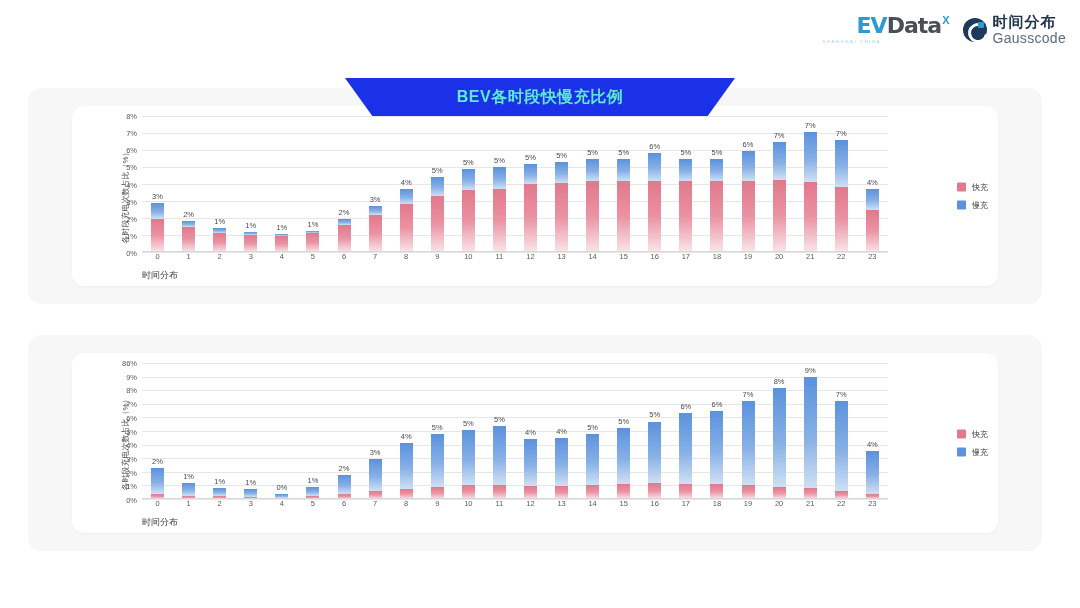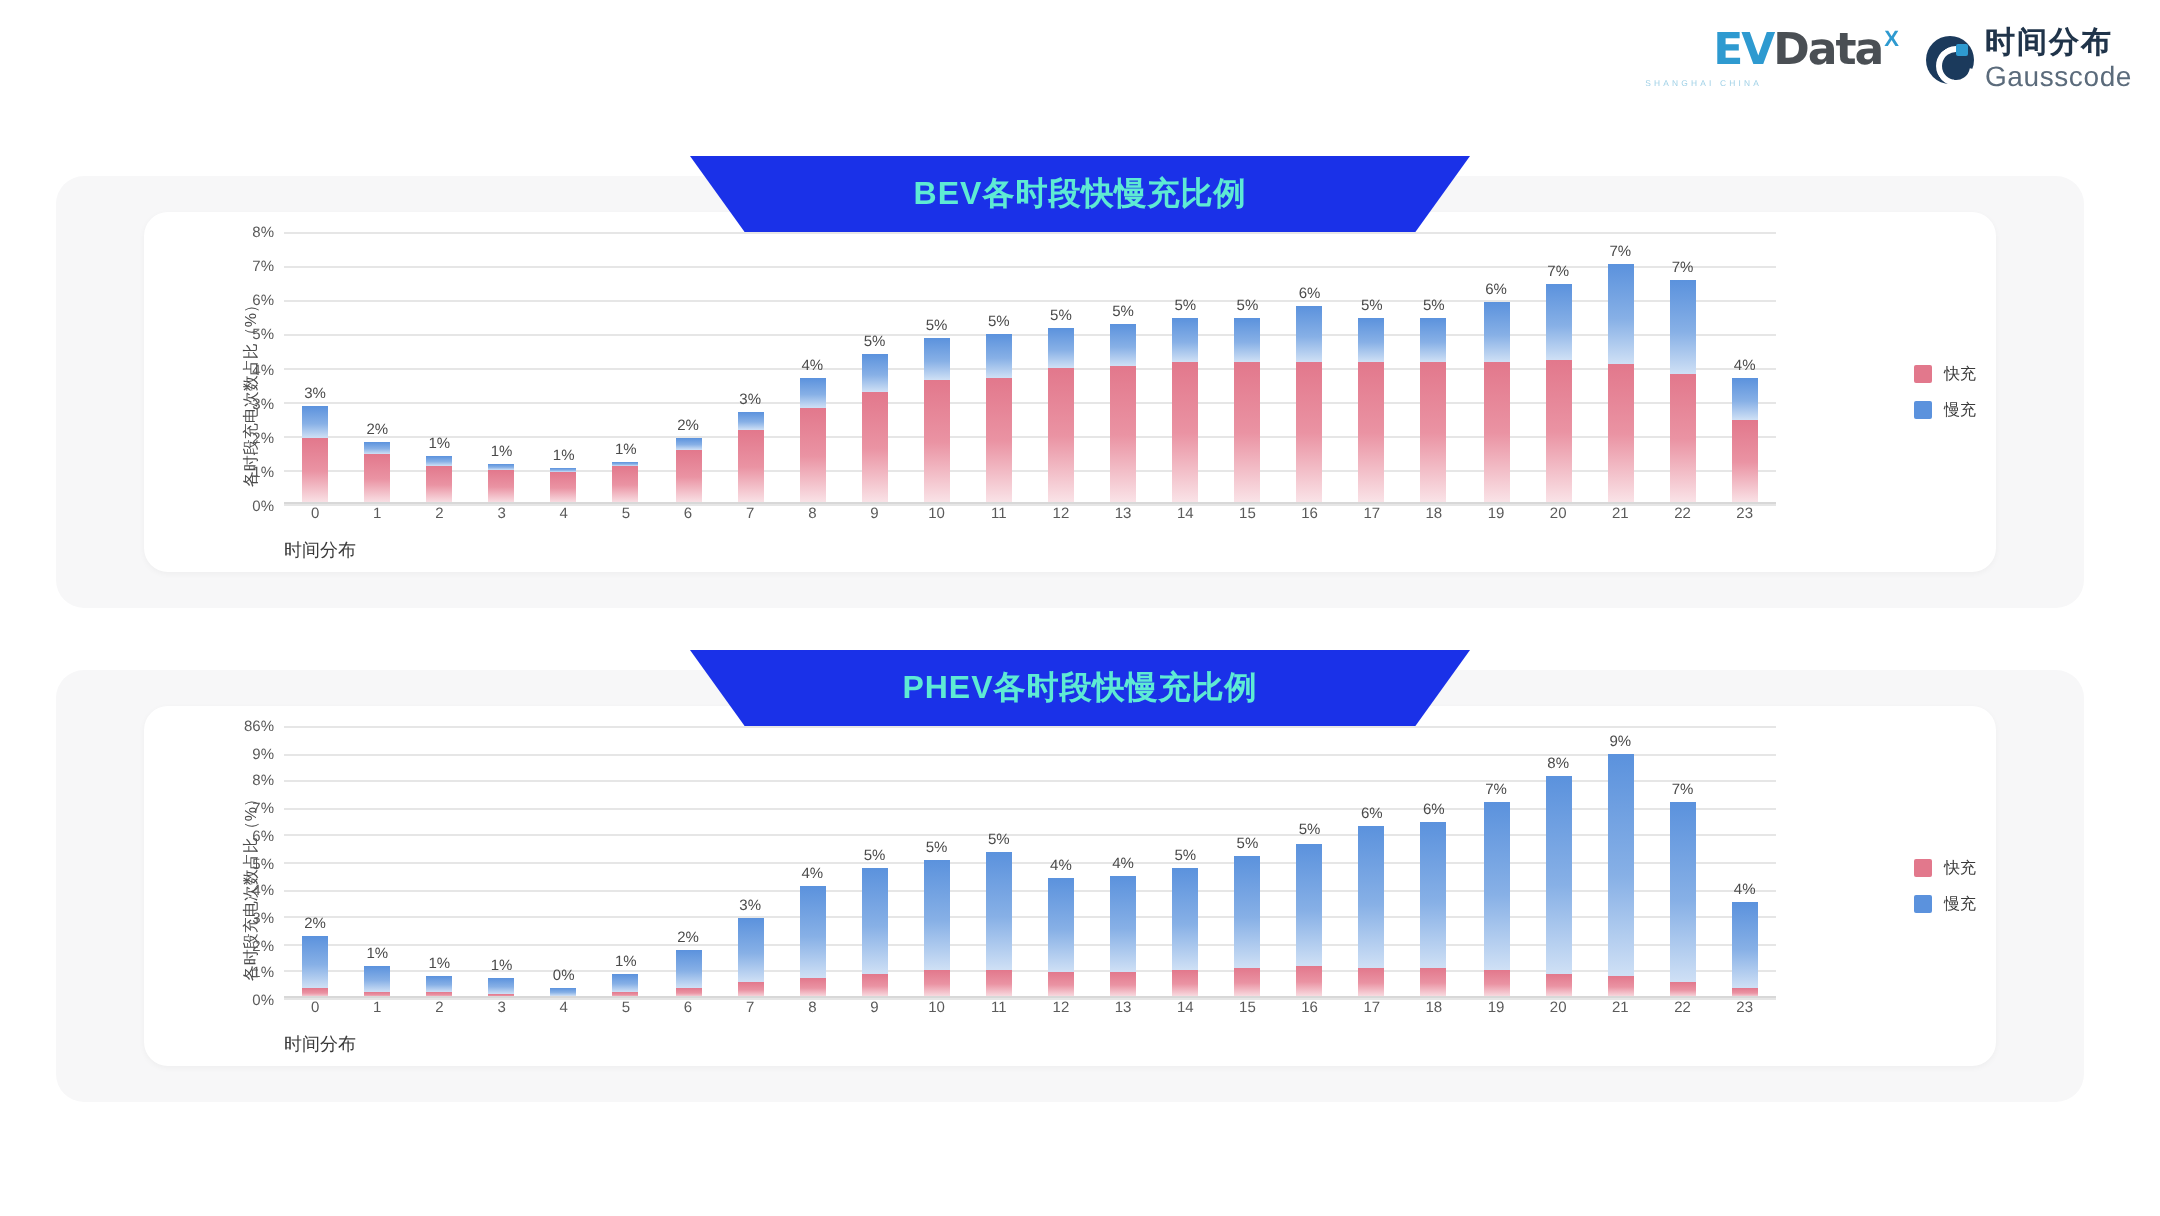--- a/index.html
+++ b/index.html
@@ -385,21 +385,20 @@
             </div>
             <div class="leg-row">
               <span class="leg-sw" style="background: rgb(91, 146, 221);"></span>
               <span class="leg-tx">慢充</span>
             </div>
           </div>
       </div>
     </div>
   </div>
 
-  <div class="banner b2">PHEV各时段快慢充比例</div>
   <div class="panel p2">
     <div class="card">
       <div class="chart" id="chart1">
         <div class="ylabel">各时段充电次数占比（%）</div>
         <div class="plot">
           <div class="grid">
               <div class="gl" style="top: 100%;">
                 <div class="ytick" style="top: 100%;">0%</div>
               </div>
               <div class="gl" style="top: 90%;">

